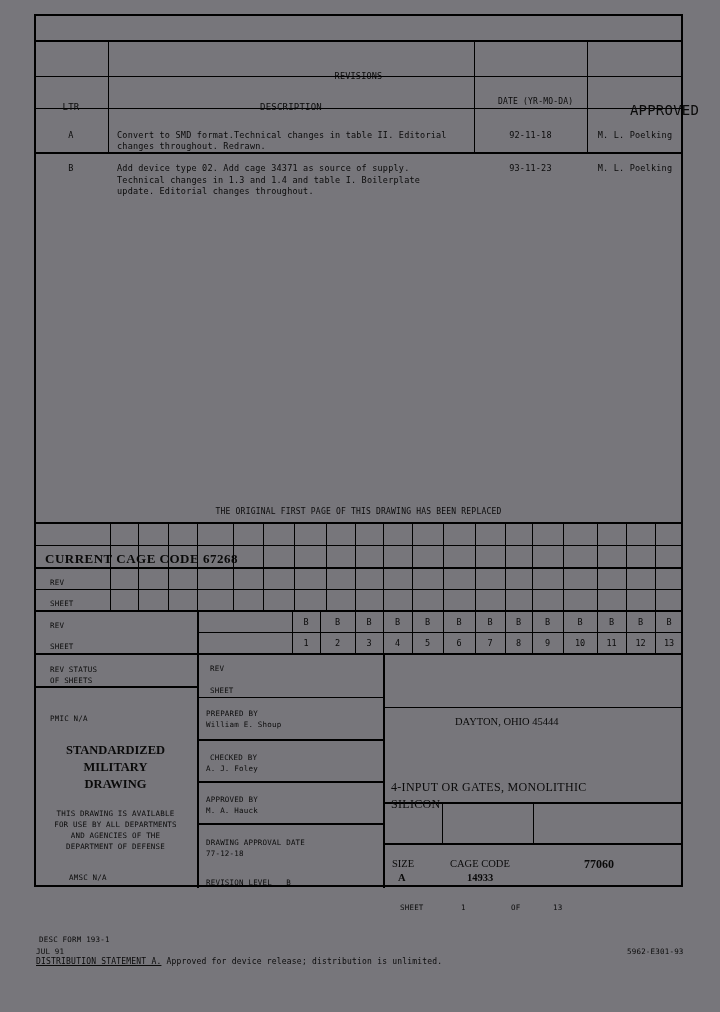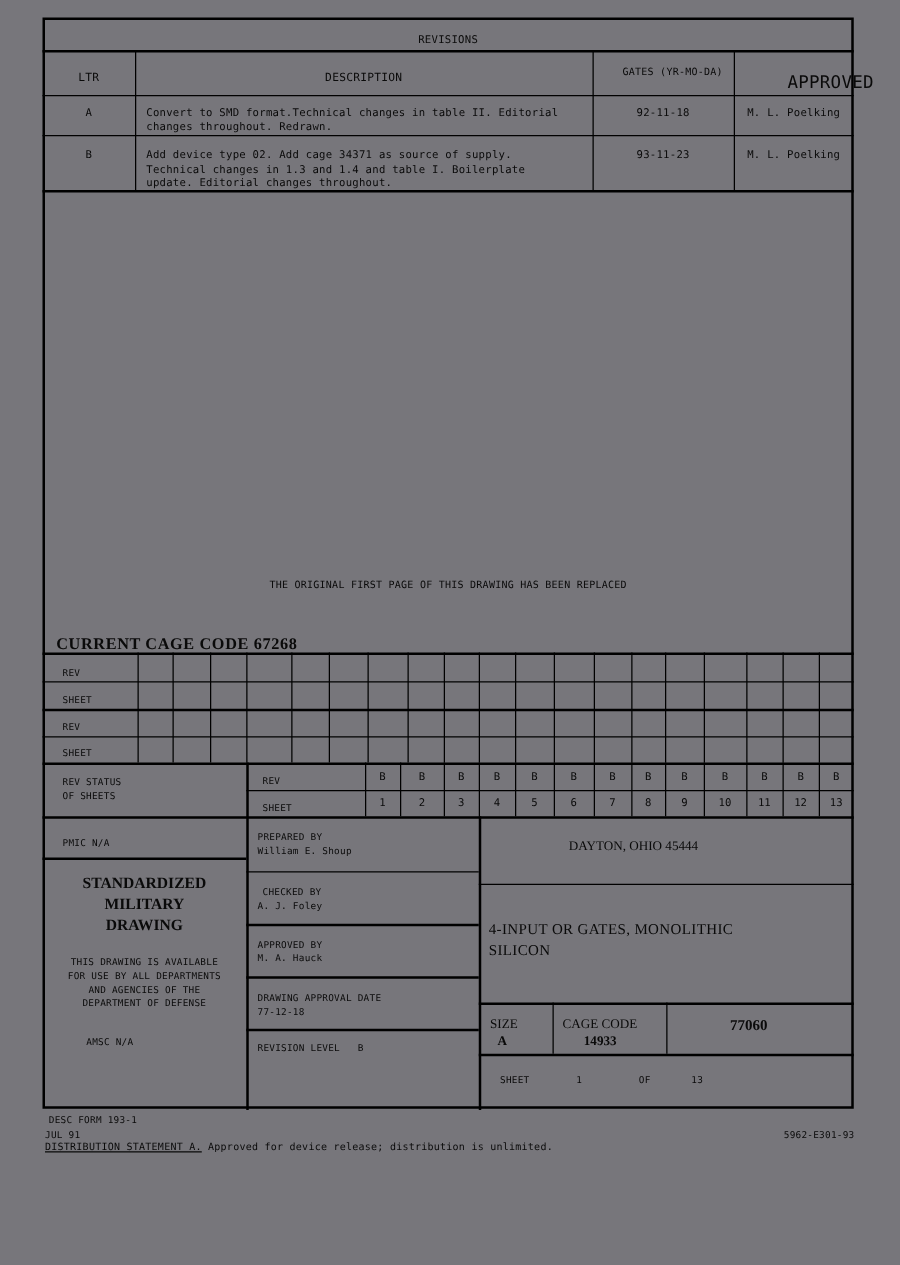--- a/index.html
+++ b/index.html
@@ -3,21 +3,21 @@
 <meta charset="utf-8">
 <style>
   html, body { margin: 0; padding: 0; }
   body {
     width: 720px; height: 1012px;
     background: #77767b;
     position: relative; overflow: hidden;
     color: #0a0a0a;
     font-family: "DejaVu Sans Mono", monospace;
   }
-  .abs { position: absolute; }
+  .abs { position: absolute; margin-top: 44px; }
   .mono { font-family: "DejaVu Sans Mono", monospace; font-size: 8.5px; letter-spacing: 0.2px; }
   .serif { font-family: "Liberation Serif", "DejaVu Serif", serif; }
   .frame { position: absolute; left: 34px; top: 14px; width: 649px; height: 873px; border: 2px solid #000; box-sizing: border-box; }
   .hline { position: absolute; height: 0; border-top: 1.5px solid #000; }
   .vline { position: absolute; width: 0; border-left: 1.5px solid #000; }
   .thick { border-width: 2px; }
   .c { text-align: center; }
   .cell { position: absolute; display: flex; align-items: center; justify-content: center; font-size: 8.5px; font-family: "DejaVu Sans Mono", monospace; }
 </style>
 </head>
@@ -29,21 +29,21 @@
 <div class="hline thick" style="left:34px;top:40px;width:649px;"></div>
 <div class="hline" style="left:34px;top:76px;width:649px;"></div>
 <div class="hline" style="left:34px;top:108px;width:649px;"></div>
 <div class="hline thick" style="left:34px;top:152px;width:649px;"></div>
 <div class="vline" style="left:108px;top:40px;height:112px;"></div>
 <div class="vline" style="left:474px;top:40px;height:112px;"></div>
 <div class="vline" style="left:587px;top:40px;height:112px;"></div>
 
 <div class="abs mono c" style="left:34px;top:58px;width:74px;font-size:9px;">LTR</div>
 <div class="abs mono c" style="left:108px;top:58px;width:366px;font-size:9px;">DESCRIPTION</div>
-<div class="abs mono" style="left:480px;top:52px;width:100px;font-size:8px;line-height:11px;text-indent:18px;">GATES (YR-MO-DA)</div>
+<div class="abs mono" style="left:480px;top:52px;width:100px;font-size:8px;line-height:11px;text-indent:18px;">DATE (YR-MO-DA)</div>
 <div class="abs mono c" style="left:587px;top:58px;width:115px;font-size:14px;padding-left:20px;">APPROVED</div>
 
 <div>
   <div class="abs mono c" style="left:34px;top:86px;width:74px;">A</div>
   <div class="abs mono" style="left:117px;top:86px;width:340px;line-height:11px;">Convert to SMD format.Technical changes in table II.  Editorial changes throughout. Redrawn.</div>
   <div class="abs mono c" style="left:474px;top:86px;width:113px;">92-11-18</div>
   <div class="abs mono c" style="left:587px;top:86px;width:96px;">M. L. Poelking</div>
 </div>
 <div>
   <div class="abs mono c" style="left:34px;top:119px;width:74px;">B</div>

